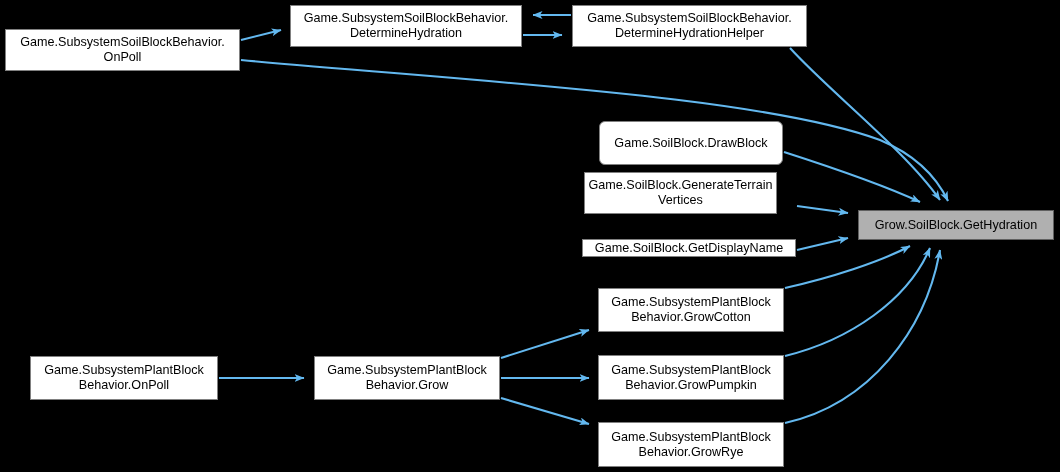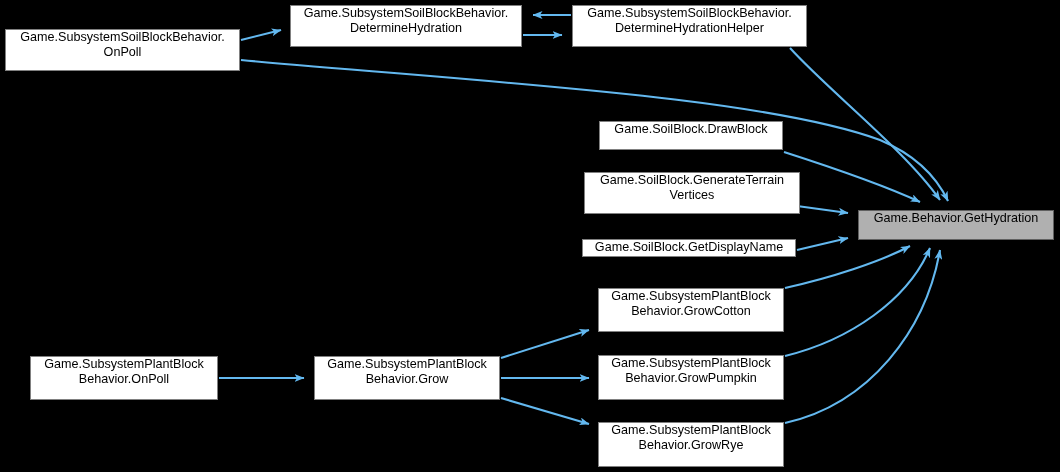--- a/index.html
+++ b/index.html
@@ -26,21 +26,21 @@
   .node {
     position: absolute;
     box-sizing: border-box;
     background: #ffffff;
     border: 1px solid #808080;
     color: #000000;
     font-size: 12.6px;
     line-height: 15px;
     text-align: center;
     display: flex;
-    align-items: flex-start;
+    align-items: center;
     justify-content: center;
     letter-spacing: 0px;
     white-space: pre-line;
     z-index: 5;
   }
   .node.target {
     background: #b0b0b0;
     border: 1px solid #606060;
   }
   .node-label {
@@ -98,30 +98,30 @@
     </g>
   </svg>
 
   <div id="nodes">
       <div class="node" style="left: 5px; top: 29px; width: 235px; height: 42px;"><span class="node-label">Game.SubsystemSoilBlockBehavior.
 OnPoll</span></div>
       <div class="node" style="left: 290px; top: 5px; width: 232px; height: 42px;"><span class="node-label">Game.SubsystemSoilBlockBehavior.
 DetermineHydration</span></div>
       <div class="node" style="left: 572px; top: 5px; width: 235px; height: 42px;"><span class="node-label">Game.SubsystemSoilBlockBehavior.
 DetermineHydrationHelper</span></div>
-      <div class="node" style="left: 599px; top: 121px; width: 184px; height: 29px;"><span class="node-label">Game.SoilBlock.DrawBlock</span></div>
-      <div class="node" style="left: 584px; top: 172px; width: 216px; height: 42px;"><span class="node-label">Game.SoilBlock.GenerateTerrain
+      <div class="node" style="left: 599px; top: 121px; width: 184px; height: 44px; border-radius: 6px;"><span class="node-label">Game.SoilBlock.DrawBlock</span></div>
+      <div class="node" style="left: 584px; top: 172px; width: 193px; height: 42px;"><span class="node-label">Game.SoilBlock.GenerateTerrain
 Vertices</span></div>
       <div class="node" style="left: 582px; top: 239px; width: 214px; height: 18px;"><span class="node-label">Game.SoilBlock.GetDisplayName</span></div>
       <div class="node" style="left: 598px; top: 288px; width: 186px; height: 44px;"><span class="node-label">Game.SubsystemPlantBlock
 Behavior.GrowCotton</span></div>
       <div class="node" style="left: 598px; top: 355px; width: 186px; height: 45px;"><span class="node-label">Game.SubsystemPlantBlock
 Behavior.GrowPumpkin</span></div>
       <div class="node" style="left: 598px; top: 422px; width: 186px; height: 45px;"><span class="node-label">Game.SubsystemPlantBlock
 Behavior.GrowRye</span></div>
       <div class="node" style="left: 30px; top: 356px; width: 188px; height: 44px;"><span class="node-label">Game.SubsystemPlantBlock
 Behavior.OnPoll</span></div>
       <div class="node" style="left: 314px; top: 356px; width: 186px; height: 44px;"><span class="node-label">Game.SubsystemPlantBlock
 Behavior.Grow</span></div>
-      <div class="node target" style="left: 858px; top: 210px; width: 196px; height: 30px;"><span class="node-label">Game.Behavior.GetHydration</span></div>
+      <div class="node target" style="left: 858px; top: 210px; width: 196px; height: 30px;"><span class="node-label">Grow.SoilBlock.GetHydration</span></div>
     </div>
 
 </div>
 
 </body></html>

